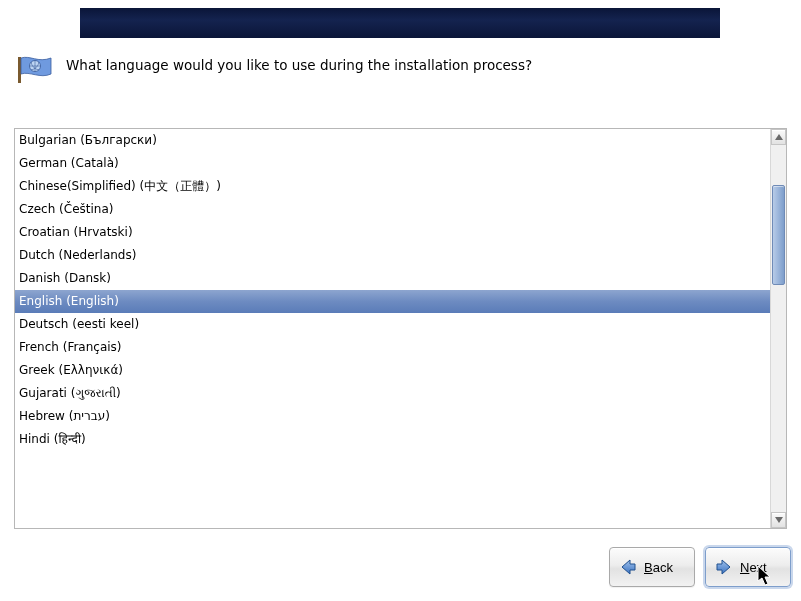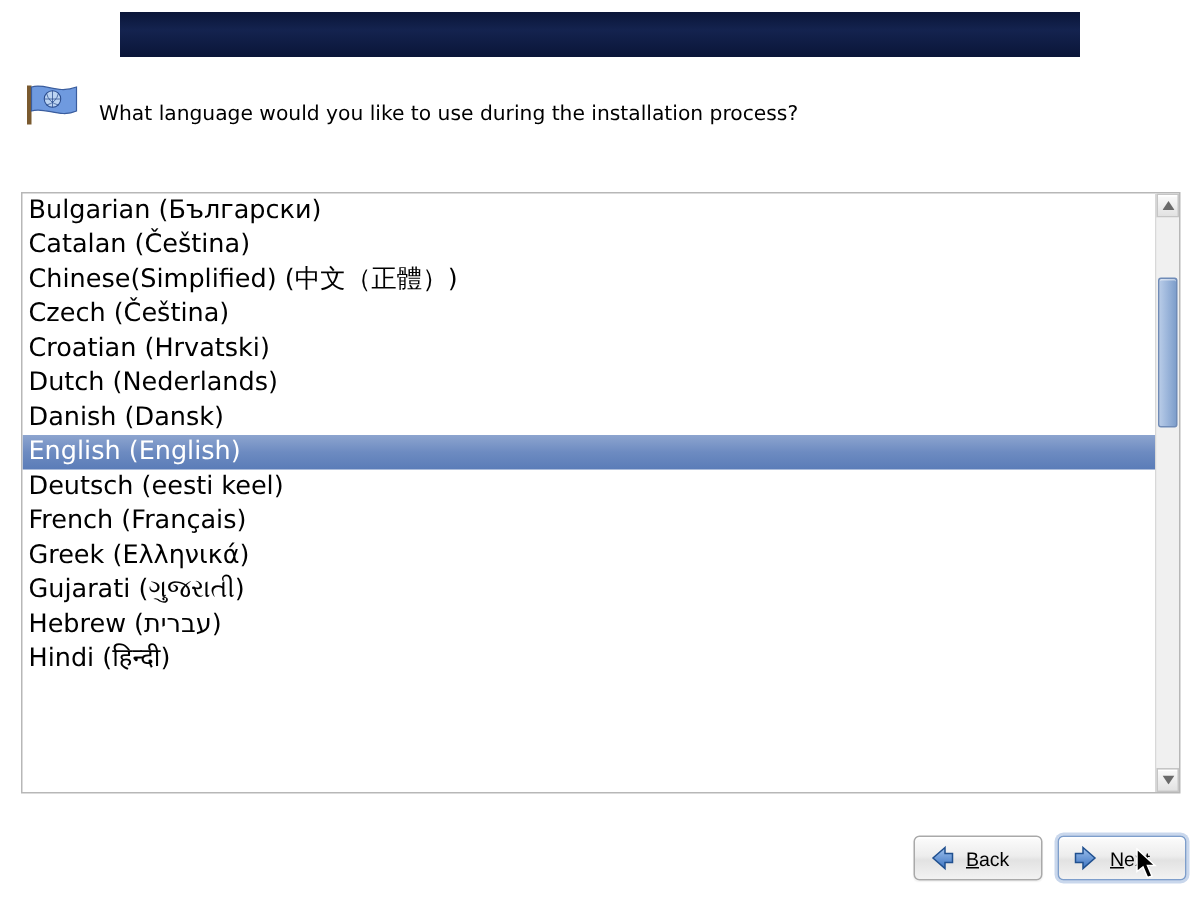--- a/index.html
+++ b/index.html
@@ -19,21 +19,21 @@
       top: 8px;
       width: 640px;
       height: 30px;
       background: linear-gradient(180deg, #0a1538 0%, #14234f 40%, #0a1538 100%);
     }
     .prompt-row {
       position: absolute;
       left: 18px;
       top: 55px;
       display: flex;
-      align-items: flex-end;
+      align-items: flex-start;
       gap: 12px;
       width: 520px;
     }
     .flag-icon {
       width: 36px;
       height: 30px;
       flex-shrink: 0;
     }
     .prompt-text {
       font-size: 13.5px;
@@ -59,21 +59,21 @@
     .language-list-inner {
       position: absolute;
       left: 0;
       top: 0;
       width: 100%;
     }
     .lang-item {
       height: 23px;
       line-height: 23px;
       padding-left: 4px;
-      font-size: 17px;
+      font-size: 12px;
       color: #000;
       white-space: nowrap;
       cursor: pointer;
     }
     .lang-item.selected {
       background: linear-gradient(180deg, #8da5cf 0%, #6d8bc1 50%, #5a7cb8 100%);
       color: #fff;
     }
     .scrollbar {
       width: 16px;
@@ -113,21 +113,21 @@
     }
     .button-bar {
       position: absolute;
       right: 10px;
       bottom: 14px;
       display: flex;
       gap: 10px;
     }
     .btn {
       min-width: 86px;
-      height: 30px;
+      height: 40px;
       padding: 0 12px 0 8px;
       background: linear-gradient(180deg,#fcfcfc 0%, #ededed 45%, #e2e2e2 55%, #f2f2f2 100%);
       border: 1px solid #a9a9a9;
       border-radius: 4px;
       box-shadow: inset 0 1px 0 #fff, 0 1px 1px rgba(0,0,0,0.06);
       display: flex;
       align-items: center;
       gap: 6px;
       cursor: pointer;
       font-size: 13px;
@@ -163,21 +163,21 @@
       <path d="M11.5 11 h11 M17 5.5 v11 M13 7 a10 10 0 0 0 8 8 M21 7 a10 10 0 0 1 -8 8" stroke="#2b4d8e" stroke-width="0.5" fill="none"></path>
     </svg>
   </span>
   <div class="prompt-text">What language would you like to use during the installation process?</div>
 </div>
 
 <div class="list-wrapper">
   <div class="language-list">
     <div class="language-list-inner" id="lang-list">
         <div class="lang-item">Bulgarian (Български)</div>
-        <div class="lang-item">Catalan (Čeština)</div>
+        <div class="lang-item">German (Català)</div>
         <div class="lang-item">Chinese(Simplified) (中文（正體）)</div>
         <div class="lang-item">Czech (Čeština)</div>
         <div class="lang-item">Croatian (Hrvatski)</div>
         <div class="lang-item">Dutch (Nederlands)</div>
         <div class="lang-item">Danish (Dansk)</div>
         <div class="lang-item selected">English (English)</div>
         <div class="lang-item">Deutsch (eesti keel)</div>
         <div class="lang-item">French (Français)</div>
         <div class="lang-item">Greek (Ελληνικά)</div>
         <div class="lang-item">Gujarati (ગુજરાતી)</div>

